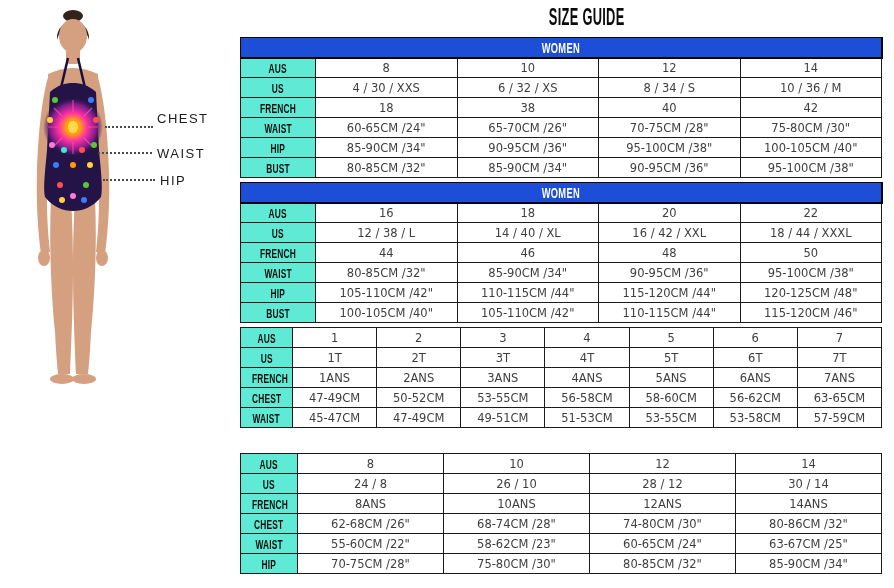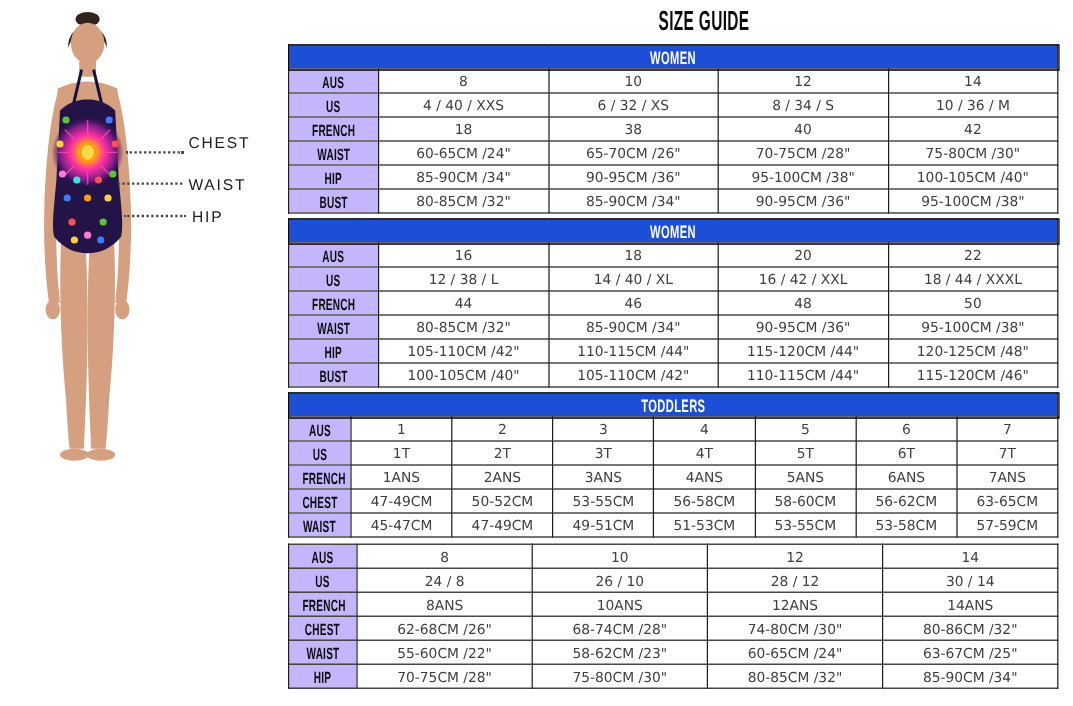--- a/index.html
+++ b/index.html
@@ -28,21 +28,21 @@
   }
   tr.band th{
     background:#1d4ed8;height:19px;border-color:#050505;outline:1px solid #050505;
   }
   tr.band .band-text{
     display:inline-block;transform:scaleX(0.62);transform-origin:center;
     font-family:"Liberation Sans", sans-serif;font-weight:bold;
     font-size:15px;color:#ffffff;letter-spacing:0.5px;
   }
   tr.data-row{height:18px;}
-  tr.data-row th{background:#c4b5fd;}
+  tr.data-row th{background:#5eead4;}
   tr.data-row th .cond{
     display:inline-block;transform:scaleX(0.62);transform-origin:center;
     font-family:"Liberation Sans", sans-serif;font-weight:bold;
     font-size:13.5px;color:#0d0d0d;letter-spacing:0.3px;
   }
   tr.data-row td{
     font-family:"DejaVu Sans", sans-serif;font-size:11.5px;color:#3e3e3e;
   }
   
   .model-area{position:absolute;left:0;top:0;width:240px;height:400px;}
@@ -145,21 +145,21 @@
         </tr>
         <tr class="data-row">
           <th><span class="cond">AUS</span></th>
           <td>8</td>
           <td>10</td>
           <td>12</td>
           <td>14</td>
         </tr>
         <tr class="data-row">
           <th><span class="cond">US</span></th>
-          <td>4 / 40 / XXS</td>
+          <td>4 / 30 / XXS</td>
           <td>6 / 32 / XS</td>
           <td>8 / 34 / S</td>
           <td>10 / 36 / M</td>
         </tr>
         <tr class="data-row">
           <th><span class="cond">FRENCH</span></th>
           <td>18</td>
           <td>38</td>
           <td>40</td>
           <td>42</td>
@@ -252,23 +252,20 @@
         <col style="width: 52px;">
         <col>
         <col>
         <col>
         <col>
         <col>
         <col>
         <col>
       </colgroup>
       <tbody>
-        <tr class="band">
-          <th colspan="8"><span class="band-text">TODDLERS</span></th>
-        </tr>
         <tr class="data-row">
           <th><span class="cond">AUS</span></th>
           <td>1</td>
           <td>2</td>
           <td>3</td>
           <td>4</td>
           <td>5</td>
           <td>6</td>
           <td>7</td>
         </tr>

